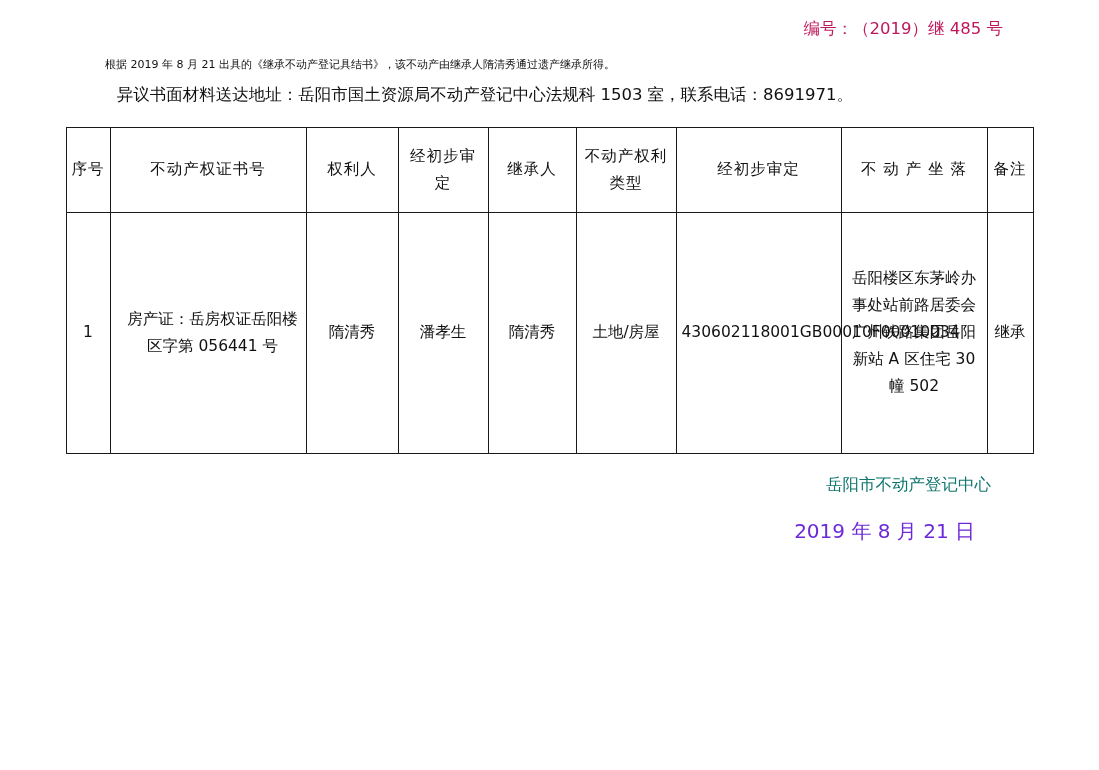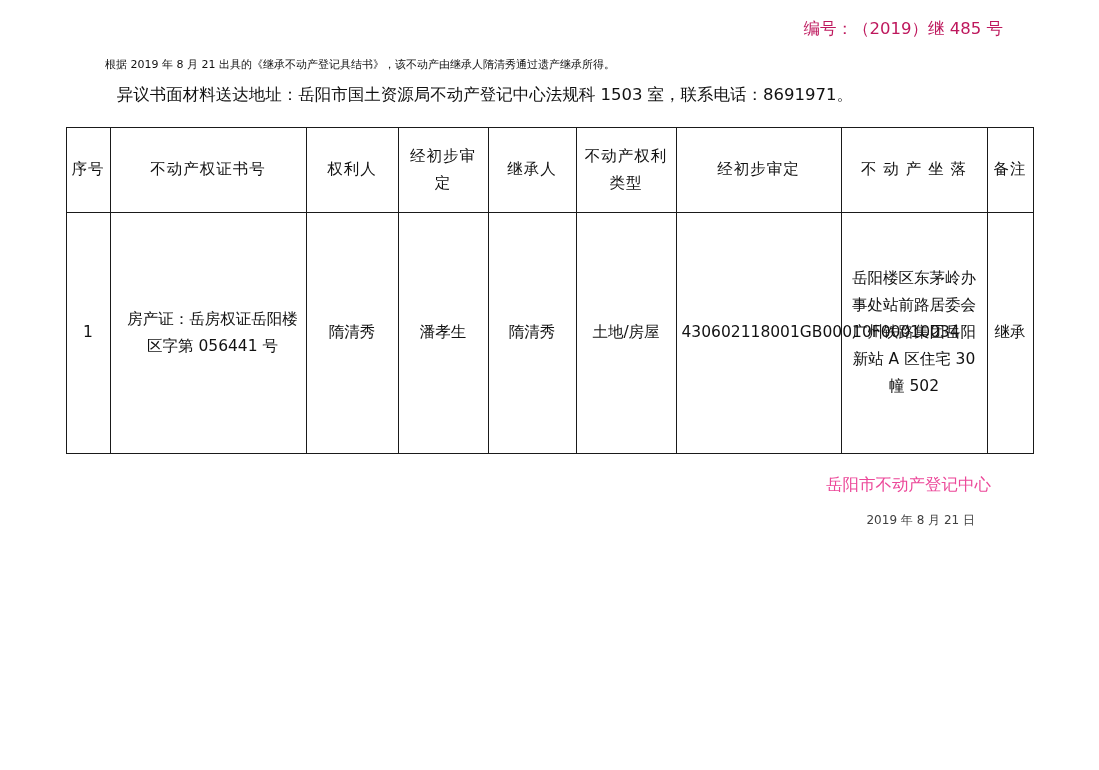--- a/index.html
+++ b/index.html
@@ -94,27 +94,27 @@
   .cell-left {
     text-align: left;
     padding-left: 14px !important;
     line-height: 1.9;
   }
   .th-wide { letter-spacing: 4px; }
   .footer-org {
     text-align: right;
     font-size: 16.5px;
     margin: 20px 108px 0 0;
-    color: #ec4899;
+    color: #0f766e;
   }
   .footer-date {
     text-align: right;
-    font-size: 12px;
-    margin: 16px 124px 0 0;
-    color: #404040;
+    font-size: 20px;
+    margin: 22px 124px 0 0;
+    color: #6d28d9;
   }
 </style>
 </head>
 <body>
 
 <div class="page">
 
 
   <div class="doc-number">编号：（2019）继 485 号</div>
 

